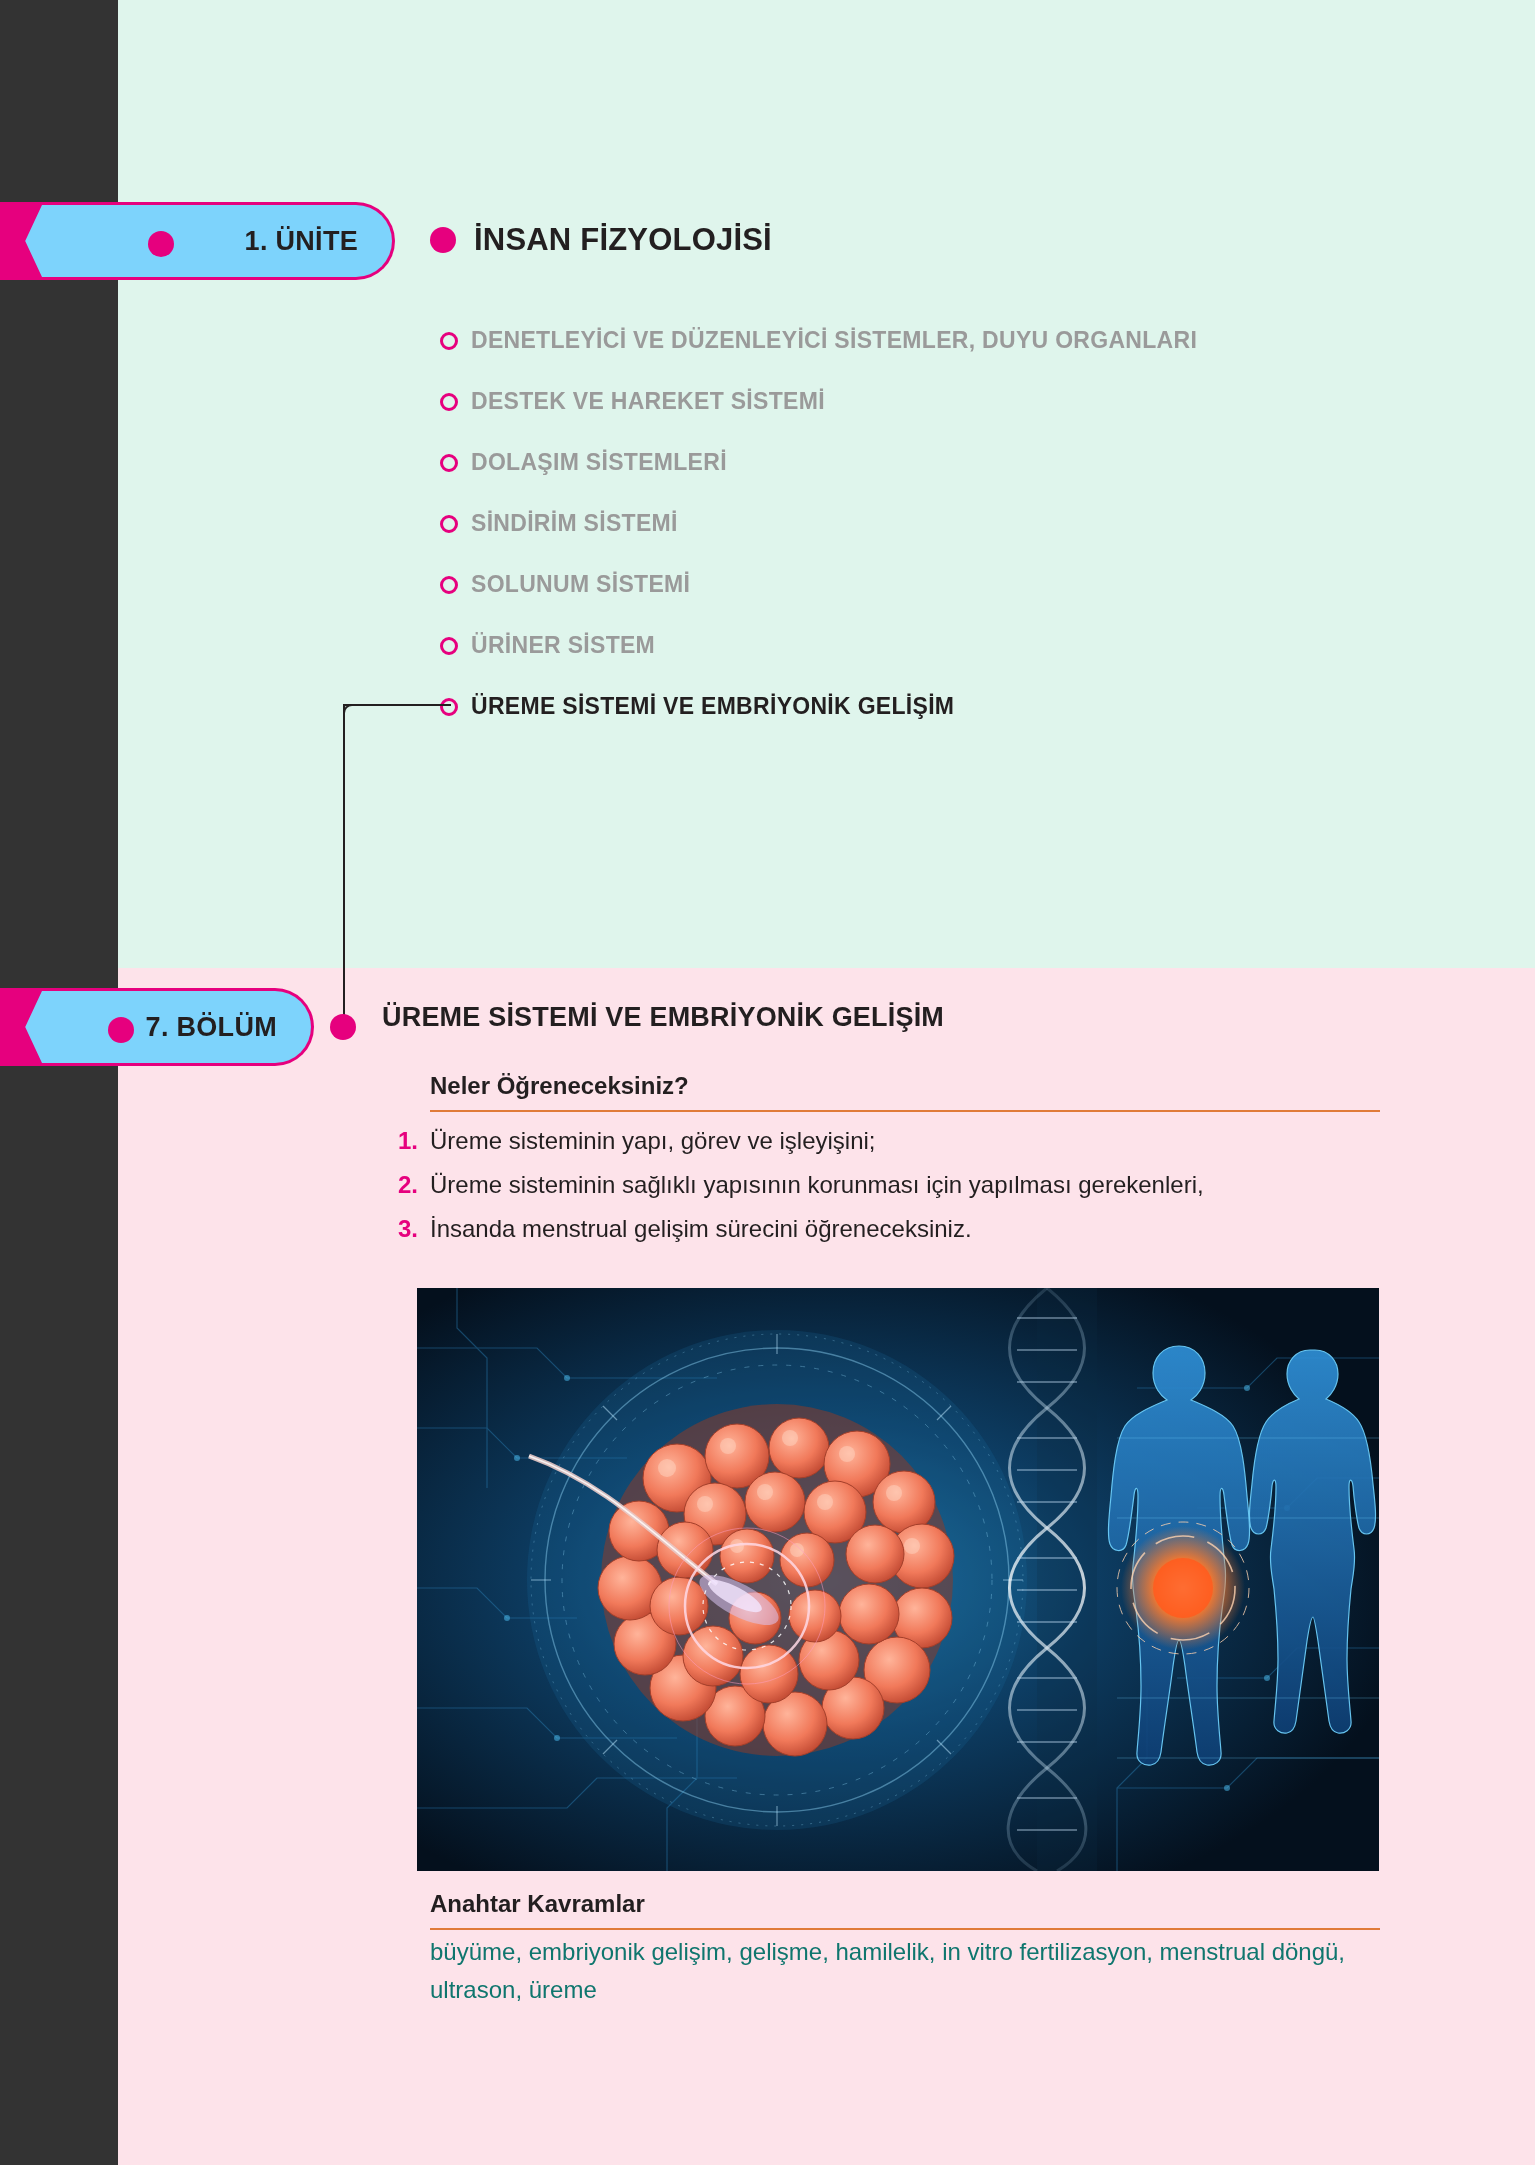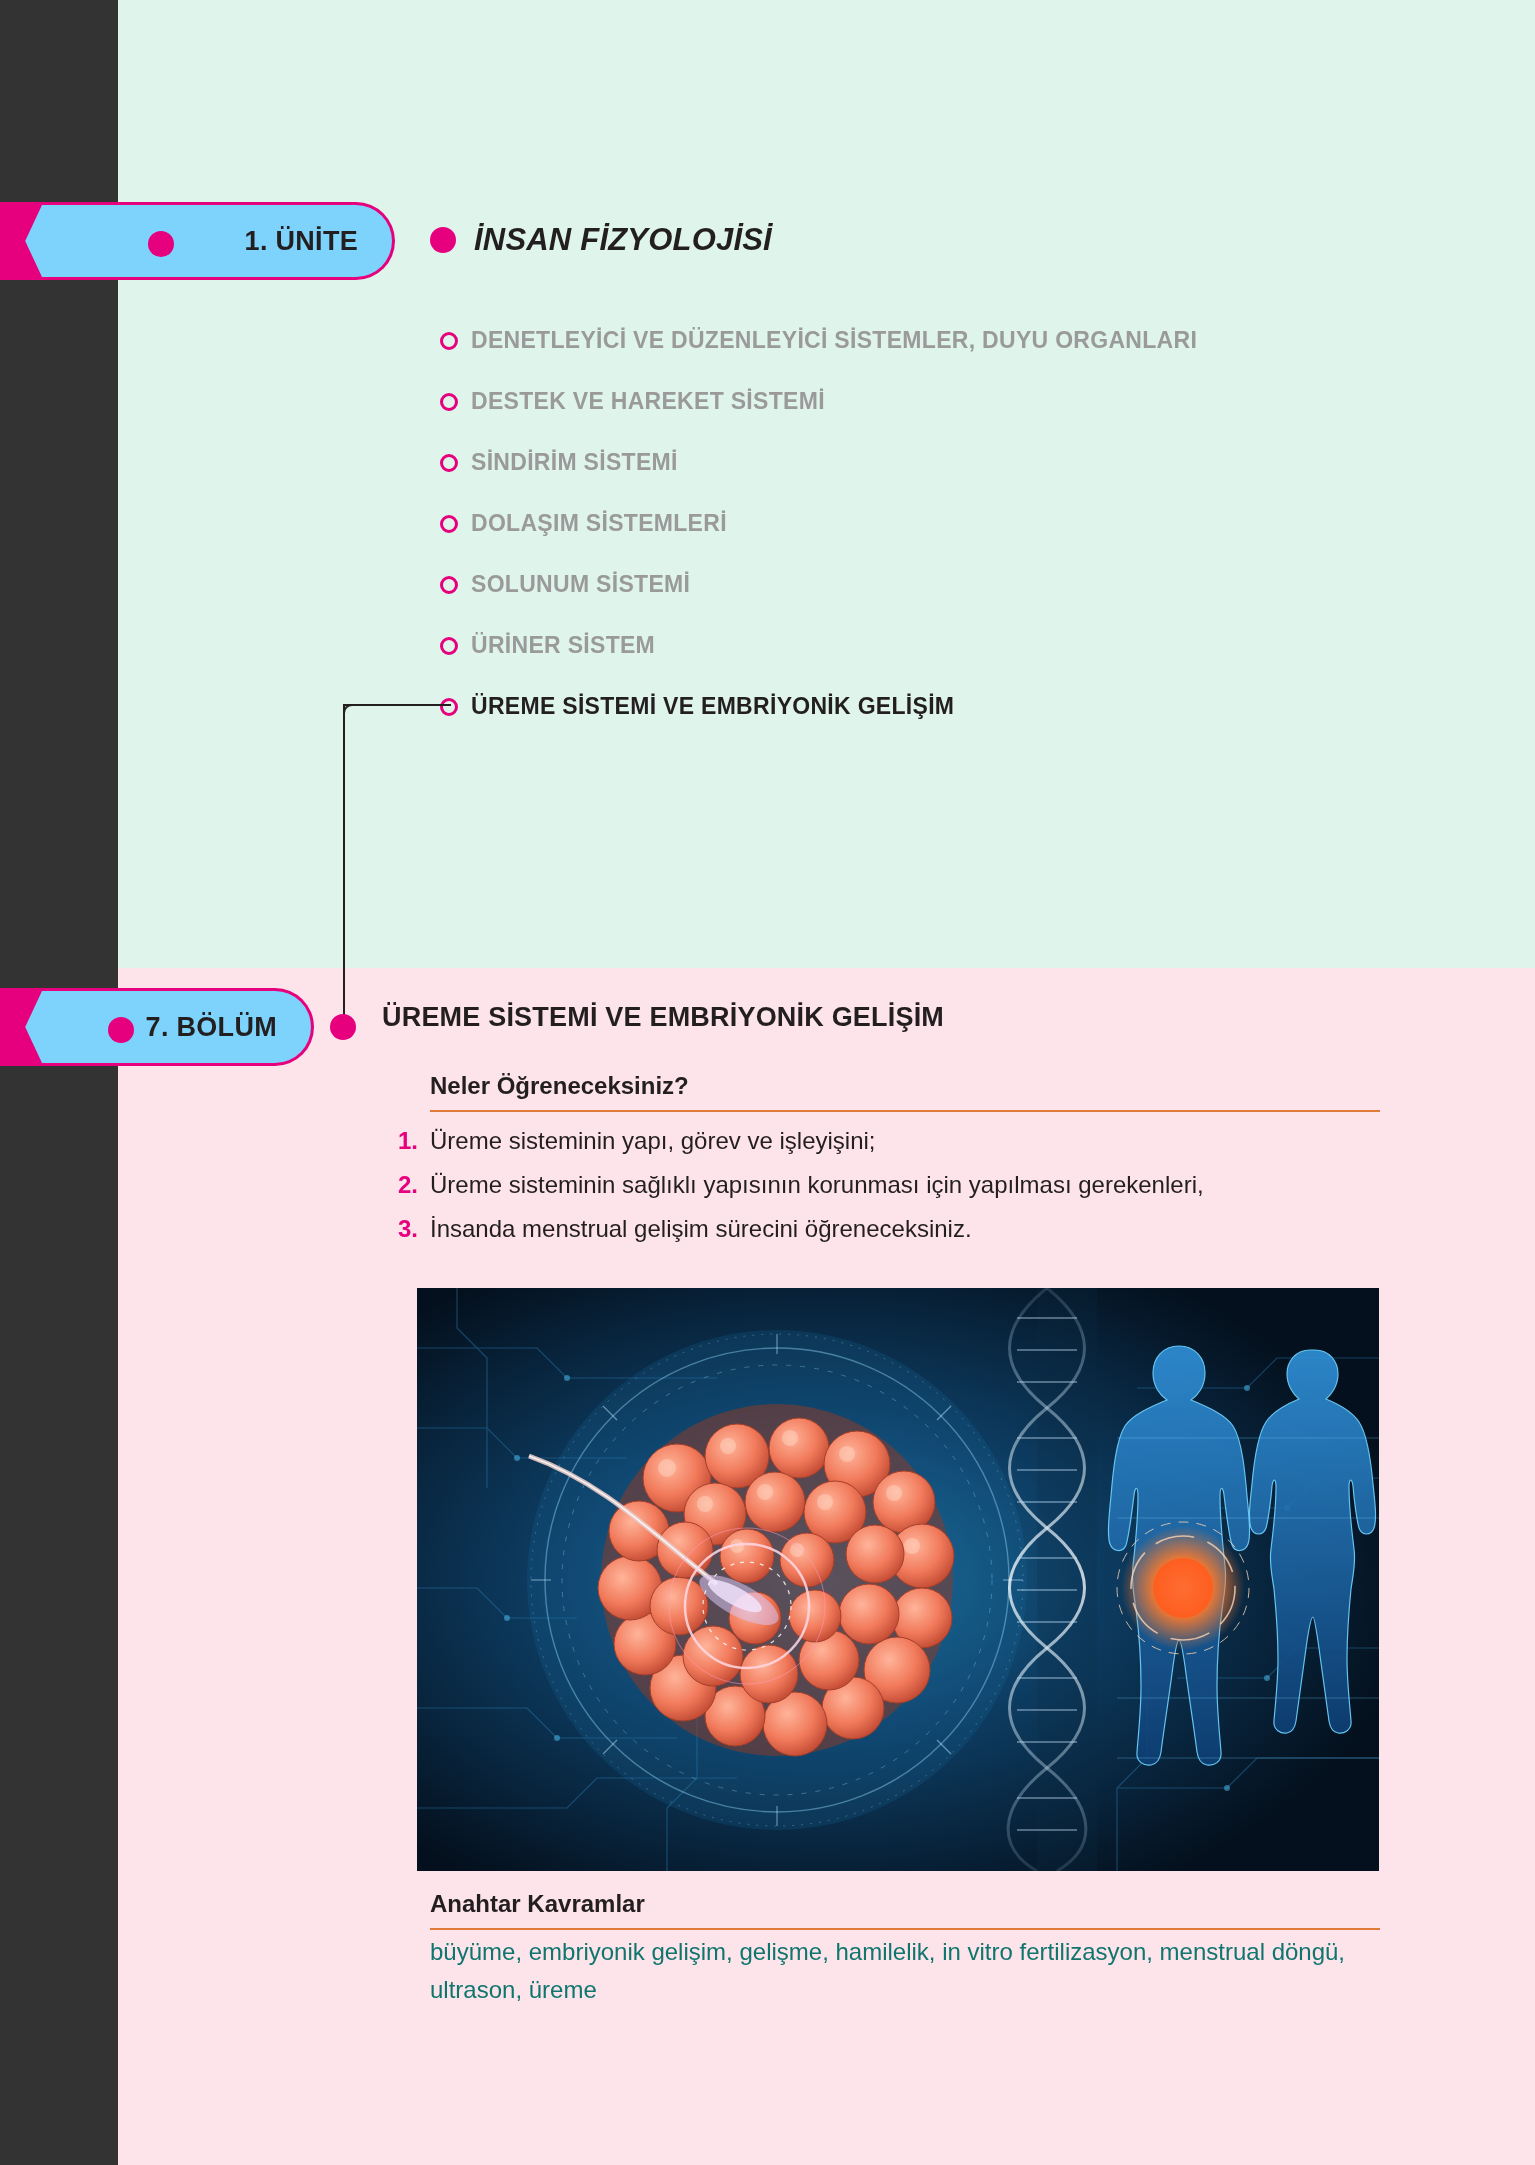--- a/index.html
+++ b/index.html
@@ -114,21 +114,20 @@
   .unit-head .bullet-filled {
     width: 26px; height: 26px;
     border-radius: 50%;
     background: #e6007e;
   }
   .unit-title {
     font-size: 31px;
     font-weight: bold;
     color: #231f20;
     letter-spacing: 0.2px;
-    font-style: italic;
   }
 
   
   .unit-list {
     position: absolute;
     left: 440px;
     top: 310px;
     width: 1000px;
   }
   .unit-item {
@@ -300,25 +299,25 @@
   <div class="unit-item">
     <span class="bullet-open"></span>
     <span class="unit-item-label">DENETLEYİCİ VE DÜZENLEYİCİ SİSTEMLER, DUYU ORGANLARI</span>
   </div>
   <div class="unit-item">
     <span class="bullet-open"></span>
     <span class="unit-item-label">DESTEK VE HAREKET SİSTEMİ</span>
   </div>
   <div class="unit-item">
     <span class="bullet-open"></span>
+    <span class="unit-item-label">DOLAŞIM SİSTEMLERİ</span>
+  </div>
+  <div class="unit-item">
+    <span class="bullet-open"></span>
     <span class="unit-item-label">SİNDİRİM SİSTEMİ</span>
-  </div>
-  <div class="unit-item">
-    <span class="bullet-open"></span>
-    <span class="unit-item-label">DOLAŞIM SİSTEMLERİ</span>
   </div>
   <div class="unit-item">
     <span class="bullet-open"></span>
     <span class="unit-item-label">SOLUNUM SİSTEMİ</span>
   </div>
   <div class="unit-item">
     <span class="bullet-open"></span>
     <span class="unit-item-label">ÜRİNER SİSTEM</span>
   </div>
   <div class="unit-item current">

